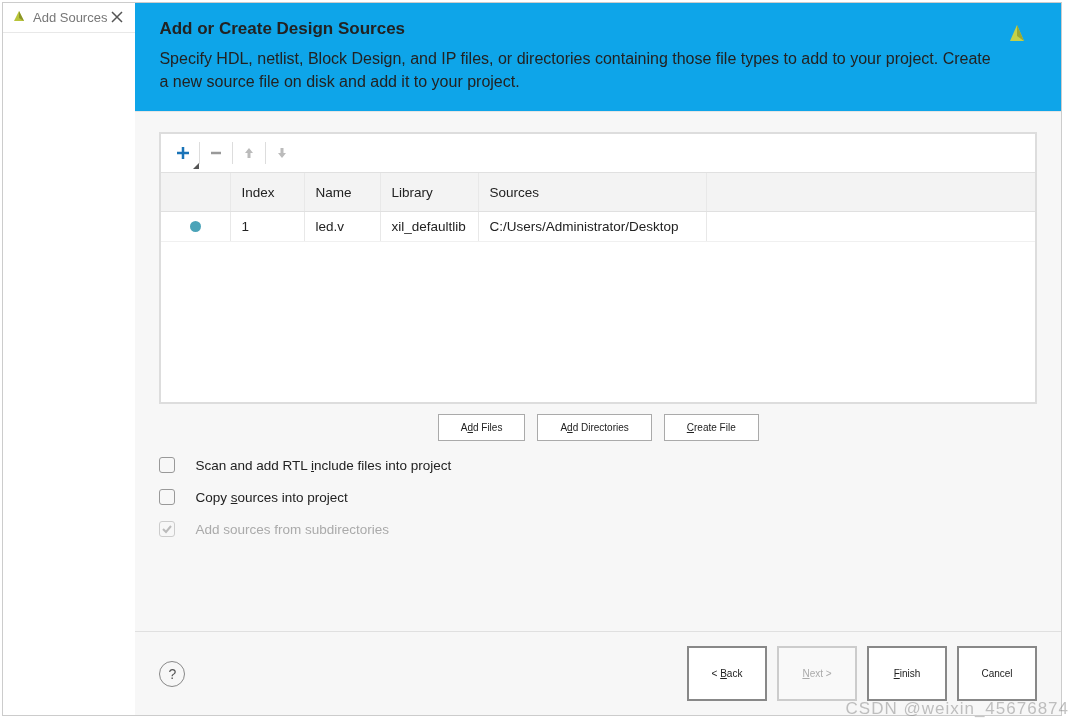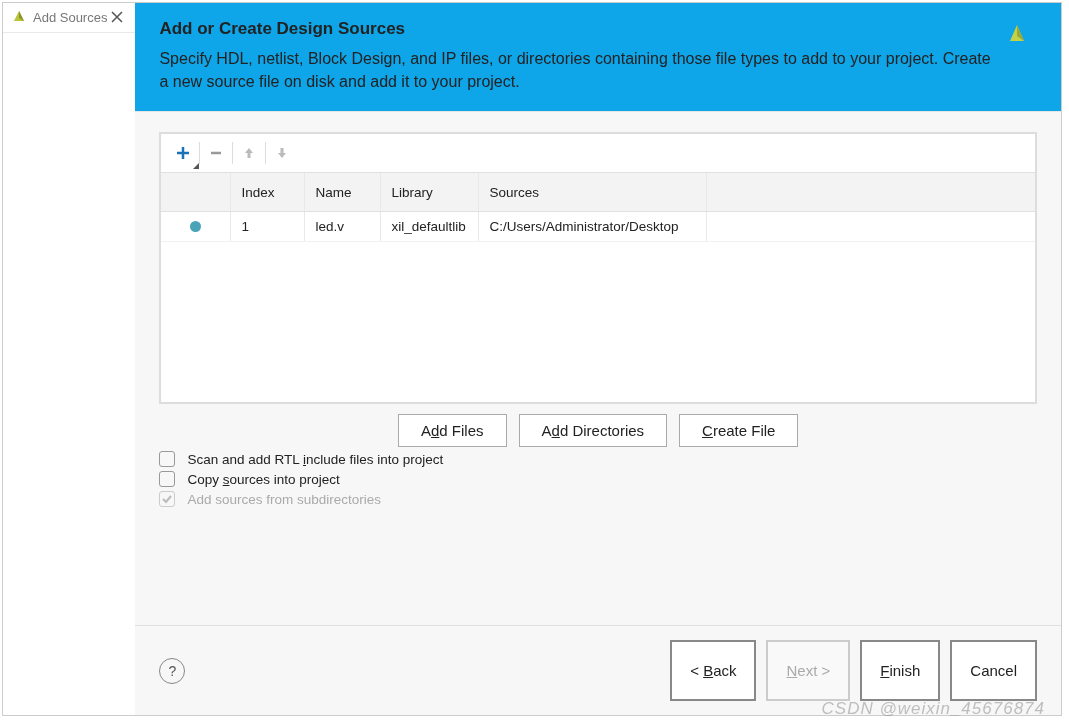--- a/index.html
+++ b/index.html
@@ -35,35 +35,35 @@
 .col-name { width: 76px; }
 .col-library { width: 98px; }
 .col-location { flex: 0 0 228px; }
 .col-rest { flex: 1; border-right: none !important; }
 
 .grid-body { height: 190px; }
 .grid-row { display: flex; height: 30px; font-size: 13.5px; color: #222; border-bottom: 1px solid #f0f0f0; }
 .status-dot { width: 11px; height: 11px; border-radius: 50%; background: #4ba3b8; }
 
 .action-buttons { display: flex; justify-content: center; gap: 12px; margin-top: 10px; }
-.btn { border: 1px solid #aaa; background: #fff; padding: 7px 22px; font-size: 15px; cursor: pointer; color: #222; }
+.btn { border: 1px solid #aaa; background: #fff; padding: 7px 22px; font-size: 10px; cursor: pointer; color: #222; }
 .btn u { text-decoration: underline; }
 
-.checkbox-row { display: flex; align-items: center; gap: 12px; margin-top: 4px; font-size: 13.5px; color: #222; }
+.checkbox-row { display: flex; align-items: center; gap: 20px; margin-top: 16px; font-size: 13.5px; color: #222; }
 .checkbox-row .cb { width: 16px; height: 16px; border: 1.5px solid #999; border-radius: 3px; display: flex; align-items: center; justify-content: center; }
 .checkbox-row.disabled { color: #aaa; }
 .checkbox-row.disabled .cb { border-color: #ccc; color: #bbb; }
 
 .footer { border-top: 1px solid #e0e0e0; padding: 14px 24px; display: flex; align-items: center; gap: 10px; background: #f7f7f7; }
 .help-btn { width: 26px; height: 26px; border: 1.5px solid #888; border-radius: 50%; display: flex; align-items: center; justify-content: center; font-size: 14px; color: #555; cursor: pointer; }
 .footer-spacer { flex: 1; }
 .footer .btn { min-width: 80px; padding: 20px 18px; border: 2px solid #888; }
 .footer .btn.disabled { color: #aaa; border-color: #ccc; background: #f9f9f9; cursor: default; }
 
-.watermark { position: absolute; right: 24px; bottom: 4px; color: rgba(120,120,120,0.45); font-size: 17px; font-style: italic; letter-spacing: 1px; pointer-events: none; }
+.watermark { position: absolute; right: 0; bottom: 4px; color: rgba(120,120,120,0.45); font-size: 17px; letter-spacing: 1px; pointer-events: none; }
 </style>
 </head>
 <body>
 
 <div class="window">
   <div class="titlebar">
     <span class="app-icon">
       <svg width="16" height="16" viewBox="0 0 16 16">
           <path d="M3 13 L8 3 L13 13 Z" fill="#b8c43a"></path>
           <path d="M8 3 L13 13 L8 10 Z" fill="#8a9428"></path>

